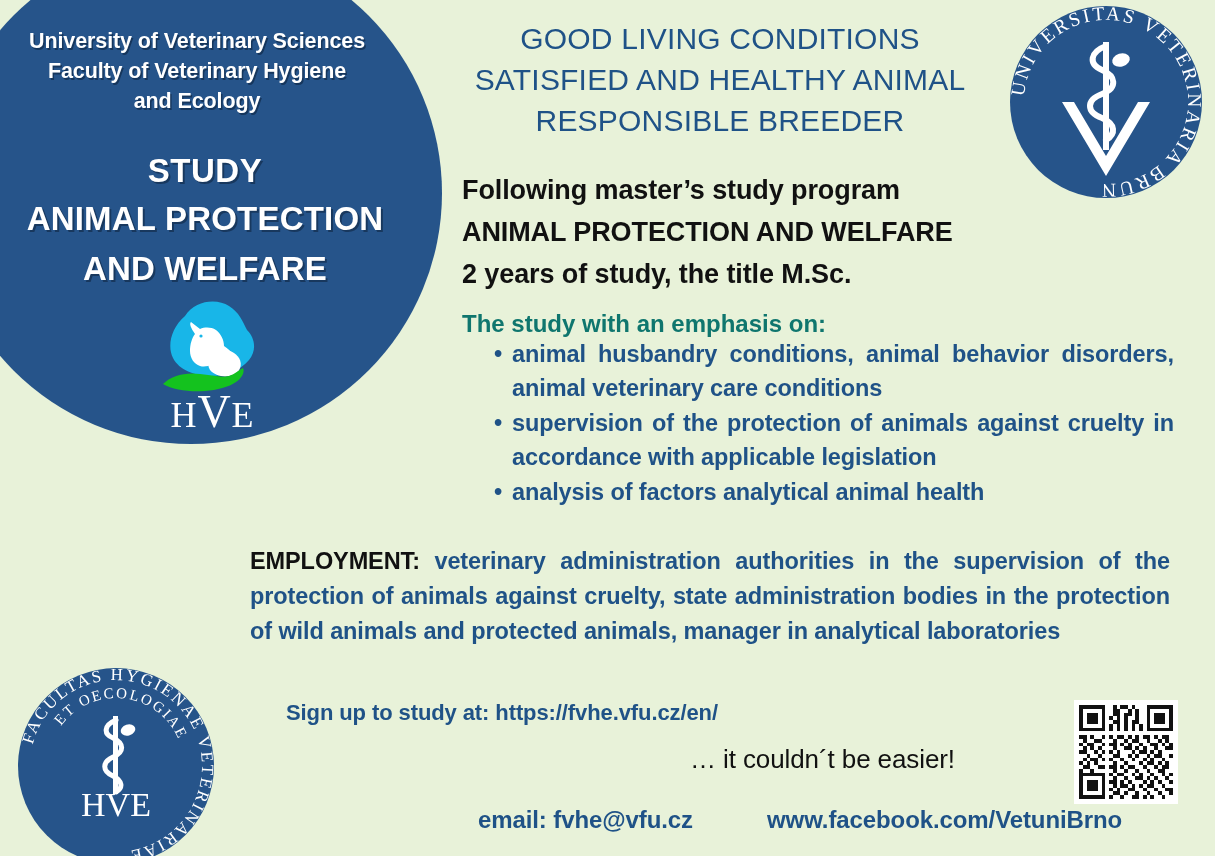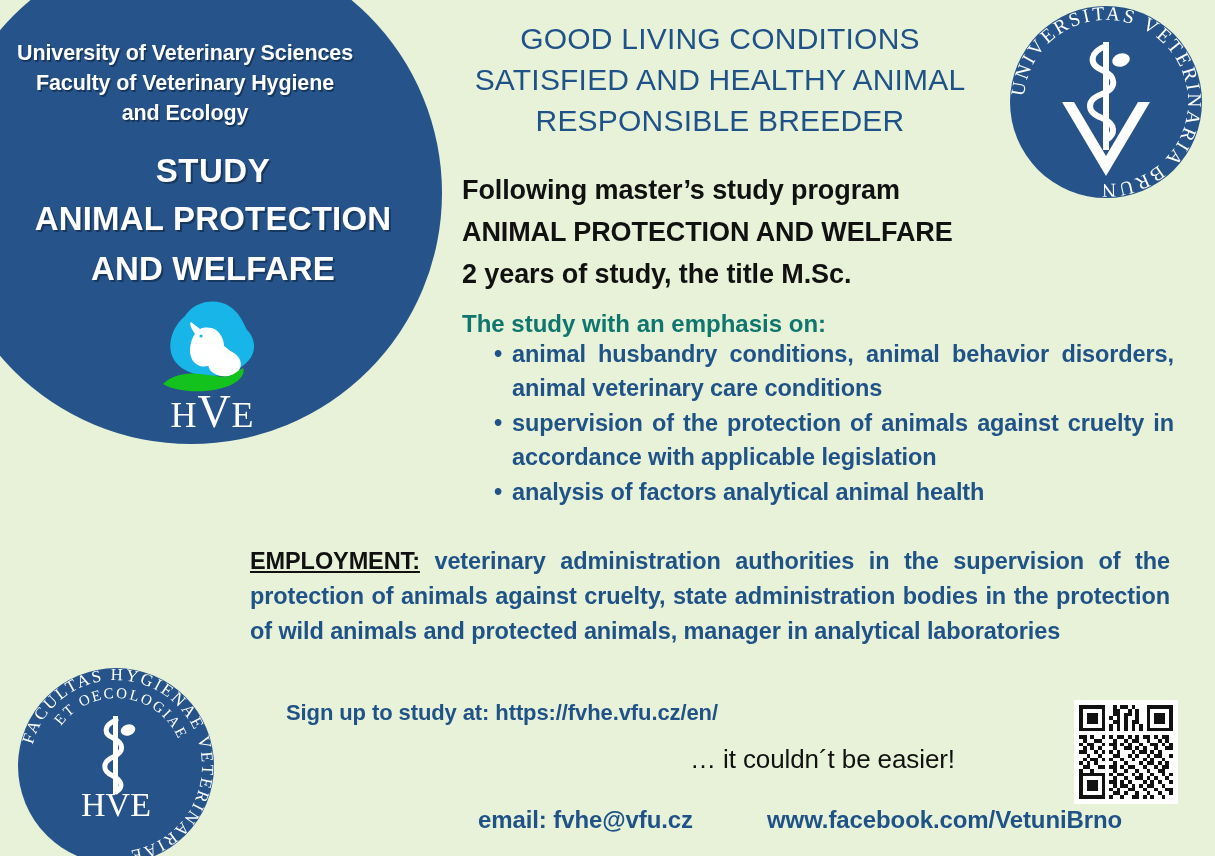--- a/index.html
+++ b/index.html
@@ -35,40 +35,40 @@
   .circle-inner {
     position: absolute;
     left: 60px;
     top: 58px;
     width: 442px;
     height: 444px;
   }
   .uni-lines {
     position: absolute;
     left: 0;
-    top: 38px;
+    top: 26px;
     width: 370px;
     text-align: center;
     color: #ffffff;
     font-size: 21.5px;
     font-weight: bold;
     line-height: 30px;
     letter-spacing: -0.1px;
     text-shadow: 1.5px 1.5px 0 rgba(10,30,55,0.55);
+    padding-left: 12px;
   }
   .study-block {
     position: absolute;
     left: 0;
     top: 148px;
     width: 410px;
     text-align: center;
     color: #ffffff;
     font-weight: bold;
     text-shadow: 2px 2px 0 rgba(12,32,58,0.55);
-    padding-left: 8px;
   }
   .study-word { font-size: 33px; line-height: 46px; letter-spacing: 0.5px; }
   .study-l2   { font-size: 33px; line-height: 50px; letter-spacing: 0.2px; }
   .study-l3   { font-size: 33px; line-height: 50px; letter-spacing: 0.2px; }
 
   
   .hve-mark {
     position: absolute;
     left: 145px;
     top: 298px;
@@ -177,21 +177,21 @@
     left: 250px;
     top: 544px;
     width: 920px;
     color: #1f5287;
     font-size: 23.5px;
     font-weight: bold;
     line-height: 35px;
     text-align: justify;
     letter-spacing: -0.1px;
   }
-  .employment .kw { color: #111111; text-decoration: underline; }
+  .employment .kw { color: #111111; }
 
   .signup {
     position: absolute;
     left: 262px;
     top: 700px;
     color: #1f5287;
     font-size: 22px;
     font-weight: bold;
     letter-spacing: -0.1px;
     margin-left: 24px;

